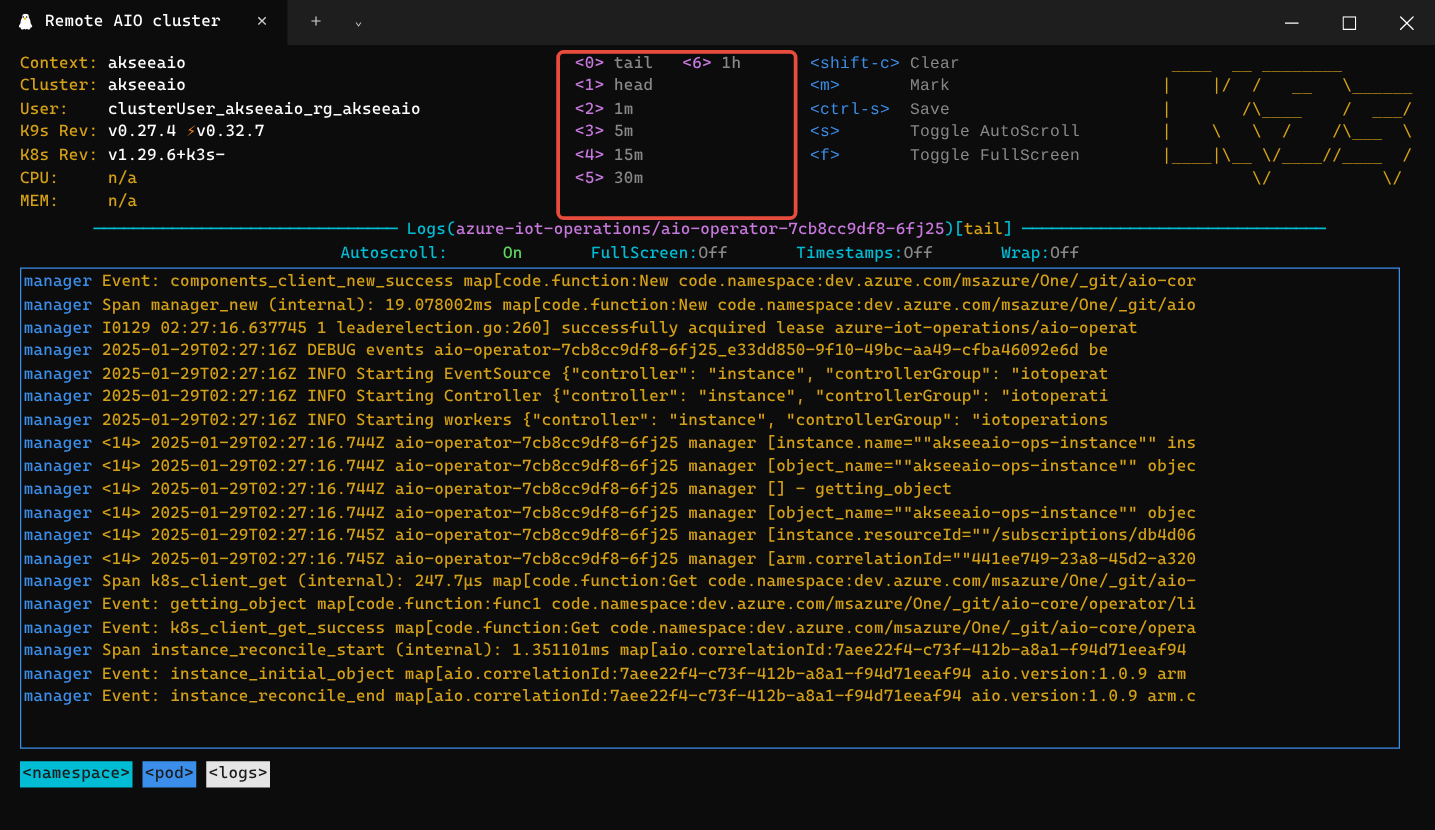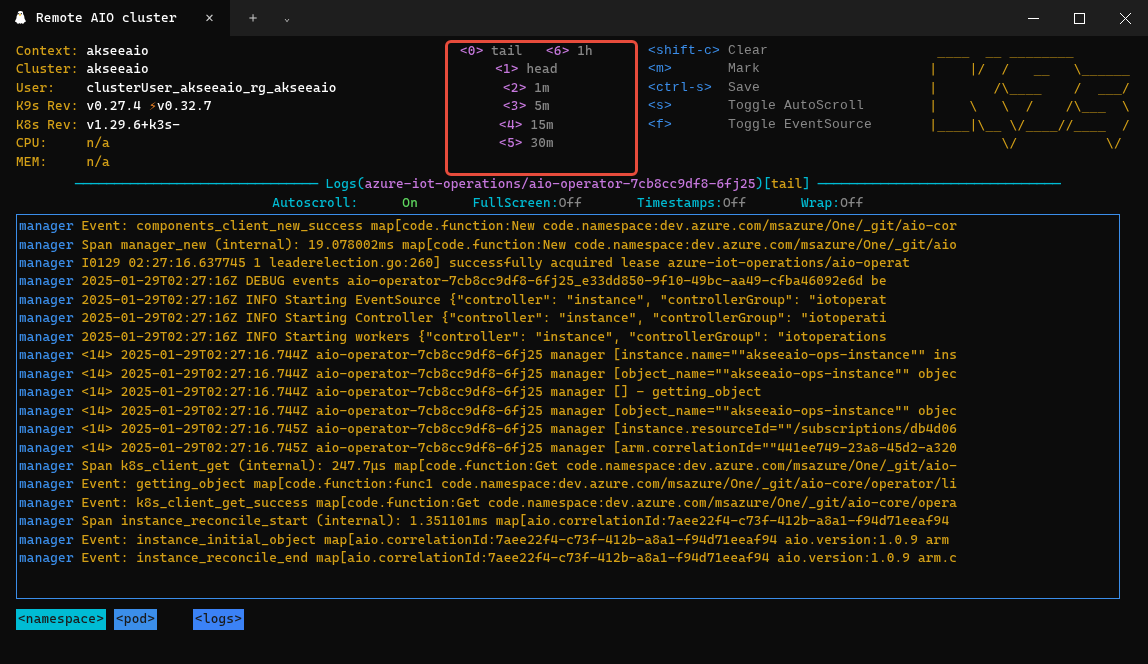--- a/index.html
+++ b/index.html
@@ -57,21 +57,21 @@
     }
     .terminal {
       padding: 6px 28px 10px 16px;
       position: relative;
     }
     .header-grid {
       display: flex;
       gap: 0;
     }
     .info-block { flex-shrink: 0; }
-    .shortcuts1 { position: absolute; left: 460px; top: 6px; text-align: center; }
+    .shortcuts1 { position: absolute; left: 460px; top: 6px; }
     .shortcuts2 { position: absolute; left: 648px; top: 6px; font-family: Liberation Mono, monospace; }
     .ascii-art {
       position: absolute;
       right: 18px;
       top: 6px;
       color: #d4a017;
       white-space: pre;
       font-size: 13px;
       line-height: 1.42;
     }
@@ -114,21 +114,21 @@
       display: flex;
       gap: 8px;
       margin-top: 10px;
     }
     .crumb {
       padding: 1px 2px;
       font-weight: normal;
     }
     .crumb-ns { background: #00bcd4; color: #1a1a1a; }
     .crumb-pod { background: #3b8eea; color: #1a1a1a; }
-    .crumb-logs { background: #3b82f6; color: #1a1a1a; margin-left: 28px; }
+    .crumb-logs { background: #e5e5e5; color: #1a1a1a; }
     .bolt { color: #e67e22; }
     .status-item { display: inline-block; }
   </style>
 </head>
 <body>
 
 <div class="titlebar">
   <div class="tab">
     <span class="tux-icon">
       <svg viewBox="0 0 16 16" width="14" height="14">
@@ -187,21 +187,21 @@
       <div><span class="magenta">&lt;3&gt;</span> <span class="grey">5m</span></div>
       <div><span class="magenta">&lt;4&gt;</span> <span class="grey">15m</span></div>
       <div><span class="magenta">&lt;5&gt;</span> <span class="grey">30m</span></div>
     </div>
 
     <div class="shortcuts2">
       <div><span class="blue">&lt;shift-c&gt;</span> <span class="grey">Clear</span></div>
       <div><span class="blue">&lt;m&gt;</span>&nbsp;&nbsp;&nbsp;&nbsp;&nbsp;&nbsp; <span class="grey">Mark</span></div>
       <div><span class="blue">&lt;ctrl-s&gt;</span>&nbsp; <span class="grey">Save</span></div>
       <div><span class="blue">&lt;s&gt;</span>&nbsp;&nbsp;&nbsp;&nbsp;&nbsp;&nbsp; <span class="grey">Toggle AutoScroll</span></div>
-      <div><span class="blue">&lt;f&gt;</span>&nbsp;&nbsp;&nbsp;&nbsp;&nbsp;&nbsp; <span class="grey">Toggle EventSource</span></div>
+      <div><span class="blue">&lt;f&gt;</span>&nbsp;&nbsp;&nbsp;&nbsp;&nbsp;&nbsp; <span class="grey">Toggle FullScreen</span></div>
     </div>
 
     <pre class="ascii-art"> ____  __ ________
 |    |/  /   __   \______
 |       /\____    /  ___/
 |    \   \  /    /\___  \
 |____|\__ \/____//____  /
          \/           \/ </pre>
   </div>
 

